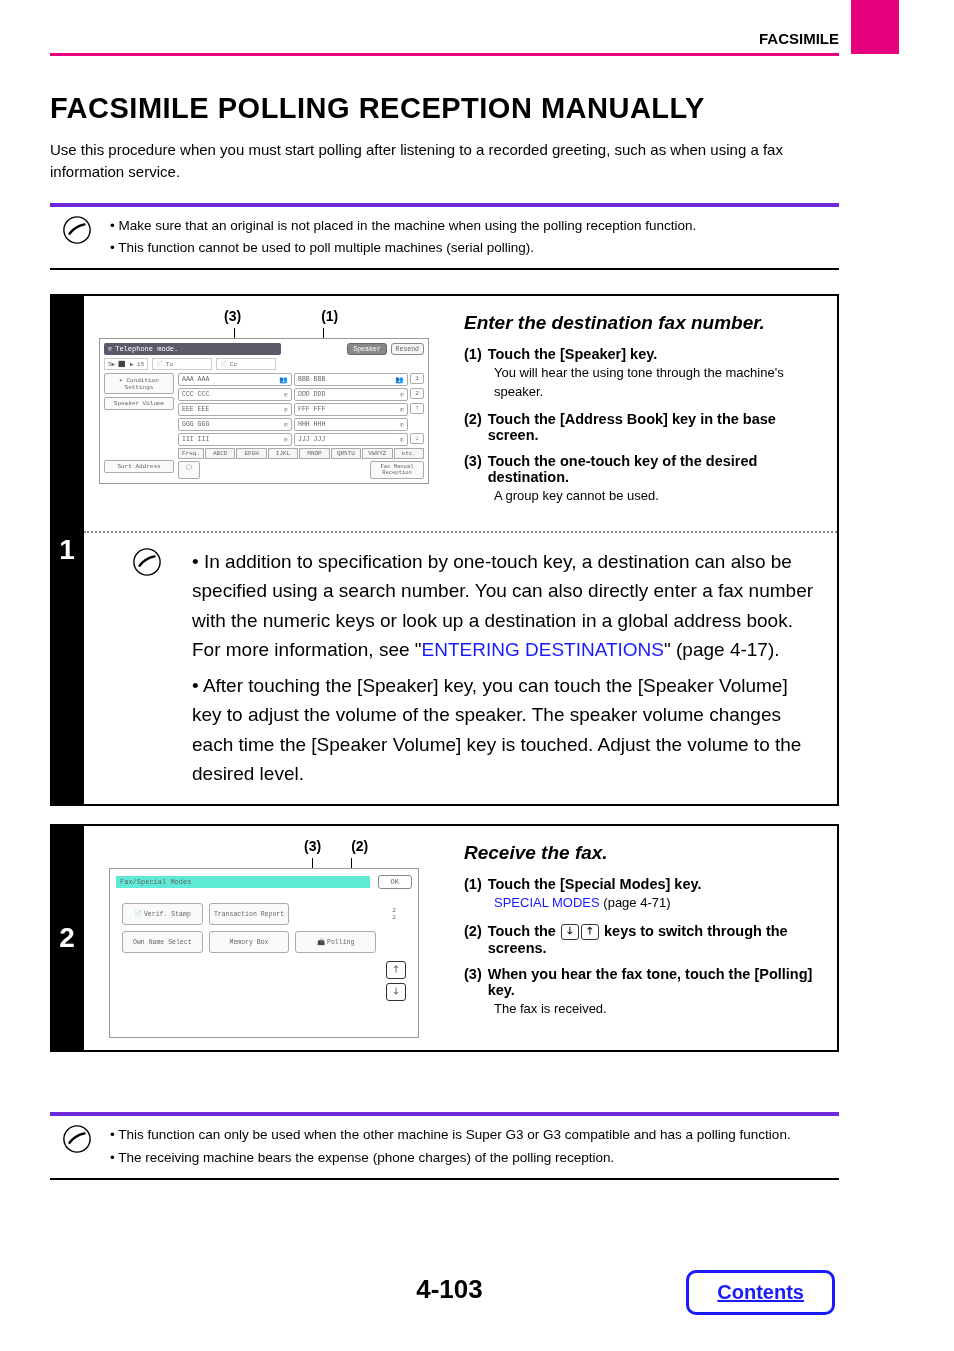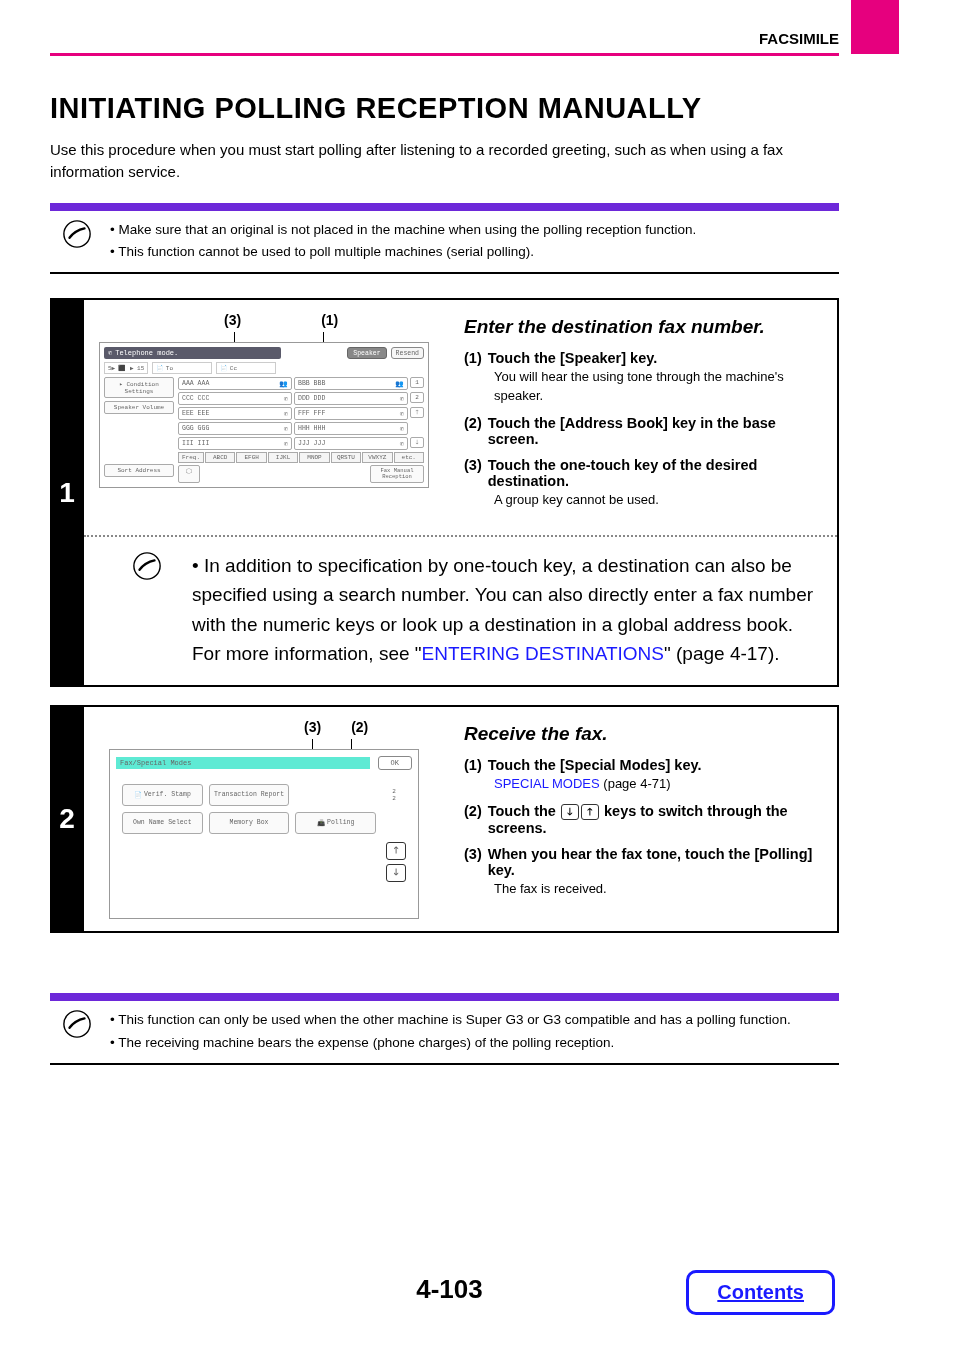--- a/index.html
+++ b/index.html
@@ -3,21 +3,21 @@
 <meta charset="utf-8">
 <style>
 * { box-sizing: border-box; margin: 0; padding: 0; }
 body { font-family: Arial, Helvetica, sans-serif; background: #fff; color: #000; width: 954px; }
 .page { position: relative; width: 899px; height: 1351px; padding: 30px 60px 20px 50px; }
 .magenta-tab { position: absolute; top: 0; right: 0; width: 48px; height: 54px; background: #e6007e; }
 .header-section { text-align: right; font-weight: bold; font-size: 15px; margin-bottom: 6px; }
 .magenta-rule { height: 3px; background: #e6007e; width: 100%; margin-bottom: 36px; }
 h1 { font-size: 29px; font-weight: bold; letter-spacing: 0.5px; margin-bottom: 14px; }
 .intro { font-size: 15px; line-height: 1.45; margin-bottom: 20px; }
-.note-box { border-top: 8px solid #6d28d9; border-bottom: 2px solid #000; padding: 8px 0; display: flex; align-items: flex-start; gap: 18px; margin-bottom: 24px; }
+.note-box { border-top: 4px solid #6d28d9; border-bottom: 2px solid #000; padding: 8px 0; display: flex; align-items: flex-start; gap: 18px; margin-bottom: 24px; }
 .note-icon { width: 30px; height: 30px; margin-left: 12px; flex-shrink: 0; }
 .note-icon svg { width: 30px; height: 30px; }
 .note-list { list-style: none; font-size: 13.5px; line-height: 1.7; }
 .note-list li::before { content: "• "; }
 .step-block { display: flex; align-items: stretch; min-height: 256px; }
 .step-num-col { background: #000; color: #fff; width: 34px; display: flex; align-items: center; justify-content: center; font-size: 28px; font-weight: bold; }
 .step-body { border: 2px solid #000; border-left: none; flex: 1; display: flex; }
 .screenshot-col { width: 360px; padding: 12px 10px; display: flex; flex-direction: column; align-items: center; border-right: 0; }
 .instr-col { flex: 1; padding: 16px 16px 16px 20px; }
 .callout-row { display: flex; gap: 80px; font-weight: bold; font-size: 14px; margin-bottom: 4px; align-self: flex-start; margin-left: 130px; }
@@ -66,21 +66,21 @@
 </style>
 </head>
 <body>
 
 <div class="page">
   <div class="magenta-tab"></div>
 
   <div class="header-section">FACSIMILE</div>
   <div class="magenta-rule"></div>
 
-  <h1>INITIATING POLLING RECEPTION MANUALLY</h1>
+  <h1>FACSIMILE POLLING RECEPTION MANUALLY</h1>
   <p class="intro">Use this procedure when you must start polling after listening to a recorded greeting, such as when using a fax information service.</p>
 
   <div class="note-box">
     <div class="note-icon">
       <svg viewBox="0 0 32 32">
           <circle cx="16" cy="16" r="14" fill="none" stroke="#000" stroke-width="1.5"></circle>
           <path d="M8 20 Q14 12 24 10" fill="none" stroke="#000" stroke-width="2.5" stroke-linecap="round"></path>
         </svg>
     </div>
     <ul class="note-list">
@@ -214,20 +214,21 @@
       <hr class="dotted-sep">
       <div class="inner-note">
         <div class="note-icon">
           <svg viewBox="0 0 32 32">
               <circle cx="16" cy="16" r="14" fill="none" stroke="#000" stroke-width="1.5"></circle>
               <path d="M8 20 Q14 12 24 10" fill="none" stroke="#000" stroke-width="2.5" stroke-linecap="round"></path>
             </svg>
         </div>
         <ul>
           <li><span>In addition to specification by one-touch key, a destination can also be specified using a search number. You can also directly enter a fax number with the numeric keys or look up a destination in a global address book. For more information, see "</span><span class="link">ENTERING DESTINATIONS</span><span>" (page 4-17).</span></li>
+          <li>After touching the [Speaker] key, you can touch the [Speaker Volume] key to adjust the volume of the speaker. The speaker volume changes each time the [Speaker Volume] key is touched. Adjust the volume to the desired level.</li>
         </ul>
       </div>
     </div>
   </div>
 
   <div style="height:18px;"></div>
 
   <div class="step-block" style="min-height:220px;">
     <div class="step-num-col">2</div>
     <div class="step-body">

